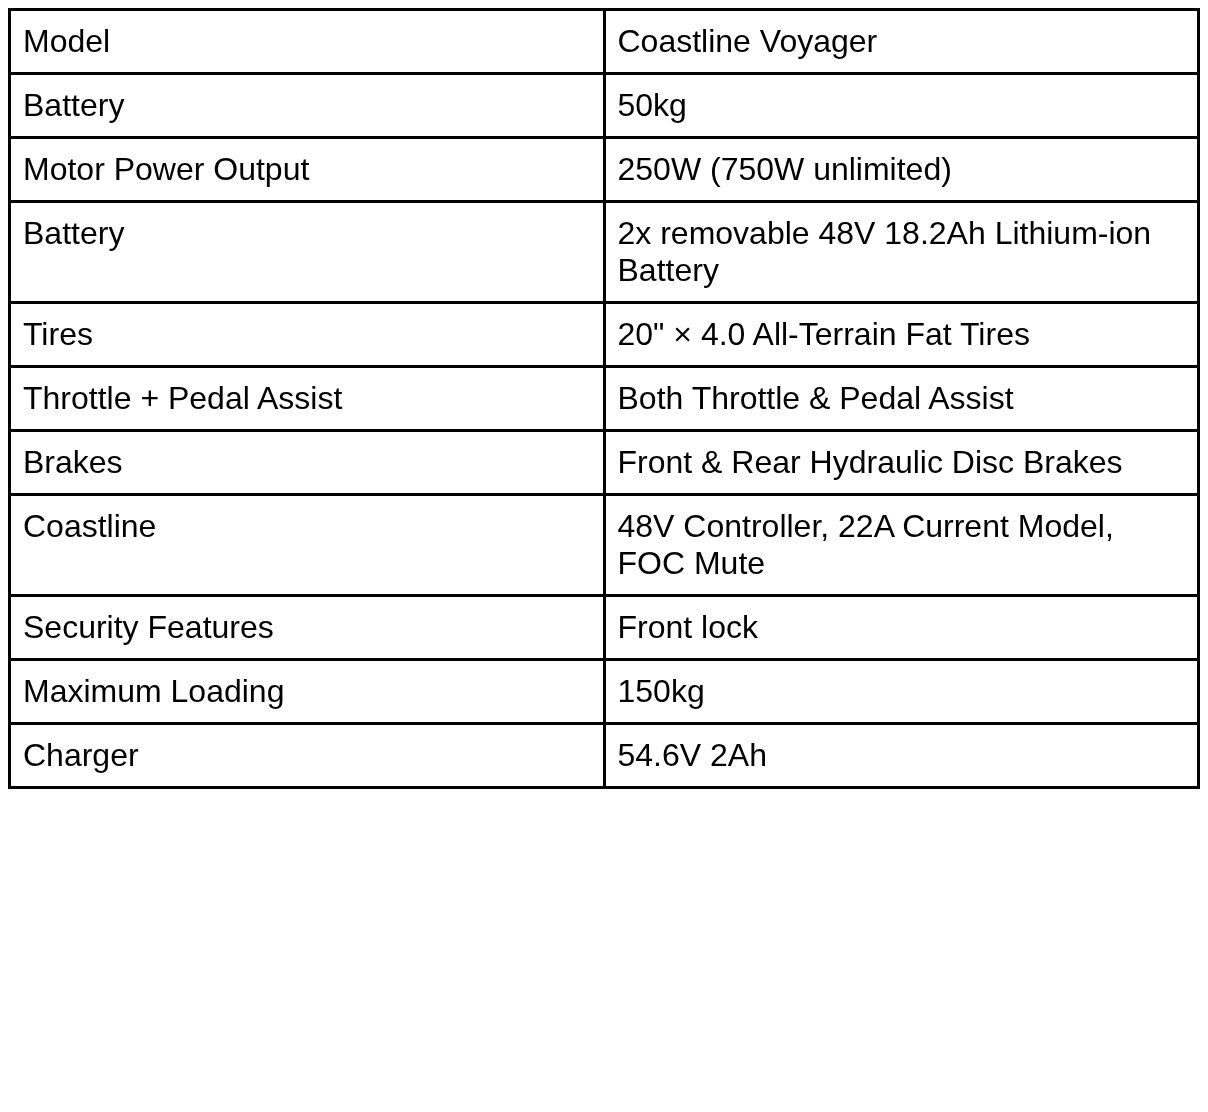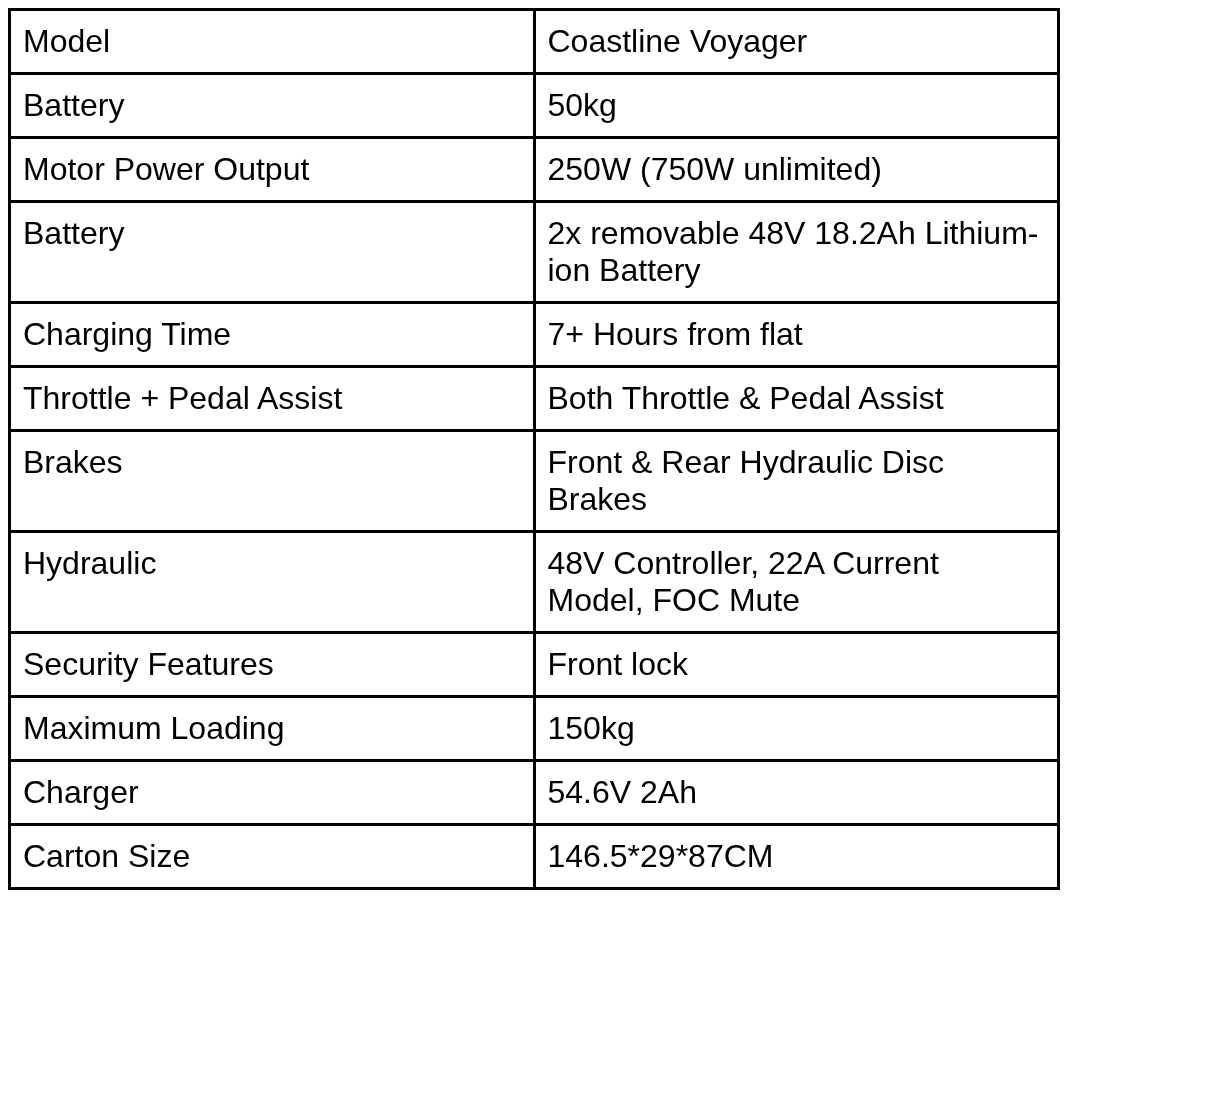--- a/index.html
+++ b/index.html
@@ -13,21 +13,21 @@
     font-family: "Liberation Sans", sans-serif;
     color: #000000;
   }
   .page {
     box-sizing: border-box;
     padding: 8px;
   }
   table.spec-table {
     border-collapse: collapse;
     table-layout: fixed;
-    width: 1052px;
+    width: 1192px;
     background: #ffffff;
   }
   table.spec-table col {
     width: 50%;
   }
   table.spec-table td {
     border: 3px solid #000000;
     font-size: 32px;
     line-height: 37px;
     color: #000000;
@@ -62,56 +62,52 @@
     <td class="label-cell">Motor Power Output</td>
     <td class="value-cell">250W (750W unlimited)</td>
   </tr>
 
   <tr>
     <td class="label-cell">Battery</td>
     <td class="value-cell">2x removable 48V 18.2Ah Lithium-ion Battery</td>
   </tr>
 
 
+  <tr>
+    <td class="label-cell">Tires</td>
+    <td class="value-cell">20" × 4.0 All-Terrain Fat Tires</td>
+  </tr>
 
-  <tr>
-    <td class="label-cell">Charging Time</td>
-    <td class="value-cell">7+ Hours from flat</td>
-  </tr>
 
   <tr>
     <td class="label-cell">Throttle + Pedal Assist</td>
     <td class="value-cell">Both Throttle &amp; Pedal Assist</td>
   </tr>
 
   <tr>
     <td class="label-cell">Brakes</td>
     <td class="value-cell">Front &amp; Rear Hydraulic Disc Brakes</td>
   </tr>
 
   <tr>
-    <td class="label-cell">Hydraulic</td>
+    <td class="label-cell">Coastline</td>
     <td class="value-cell">48V Controller, 22A Current Model, FOC Mute</td>
   </tr>
 
   <tr>
     <td class="label-cell">Security Features</td>
     <td class="value-cell">Front lock</td>
   </tr>
 
   <tr>
     <td class="label-cell">Maximum Loading</td>
     <td class="value-cell">150kg</td>
   </tr>
 
   <tr>
     <td class="label-cell">Charger</td>
     <td class="value-cell">54.6V 2Ah</td>
   </tr>
 
 
-  <tr>
-    <td class="label-cell">Carton Size</td>
-    <td class="value-cell">146.5*29*87CM</td>
-  </tr>
 </tbody>
   </table>
 </div>
 
 </body></html>

